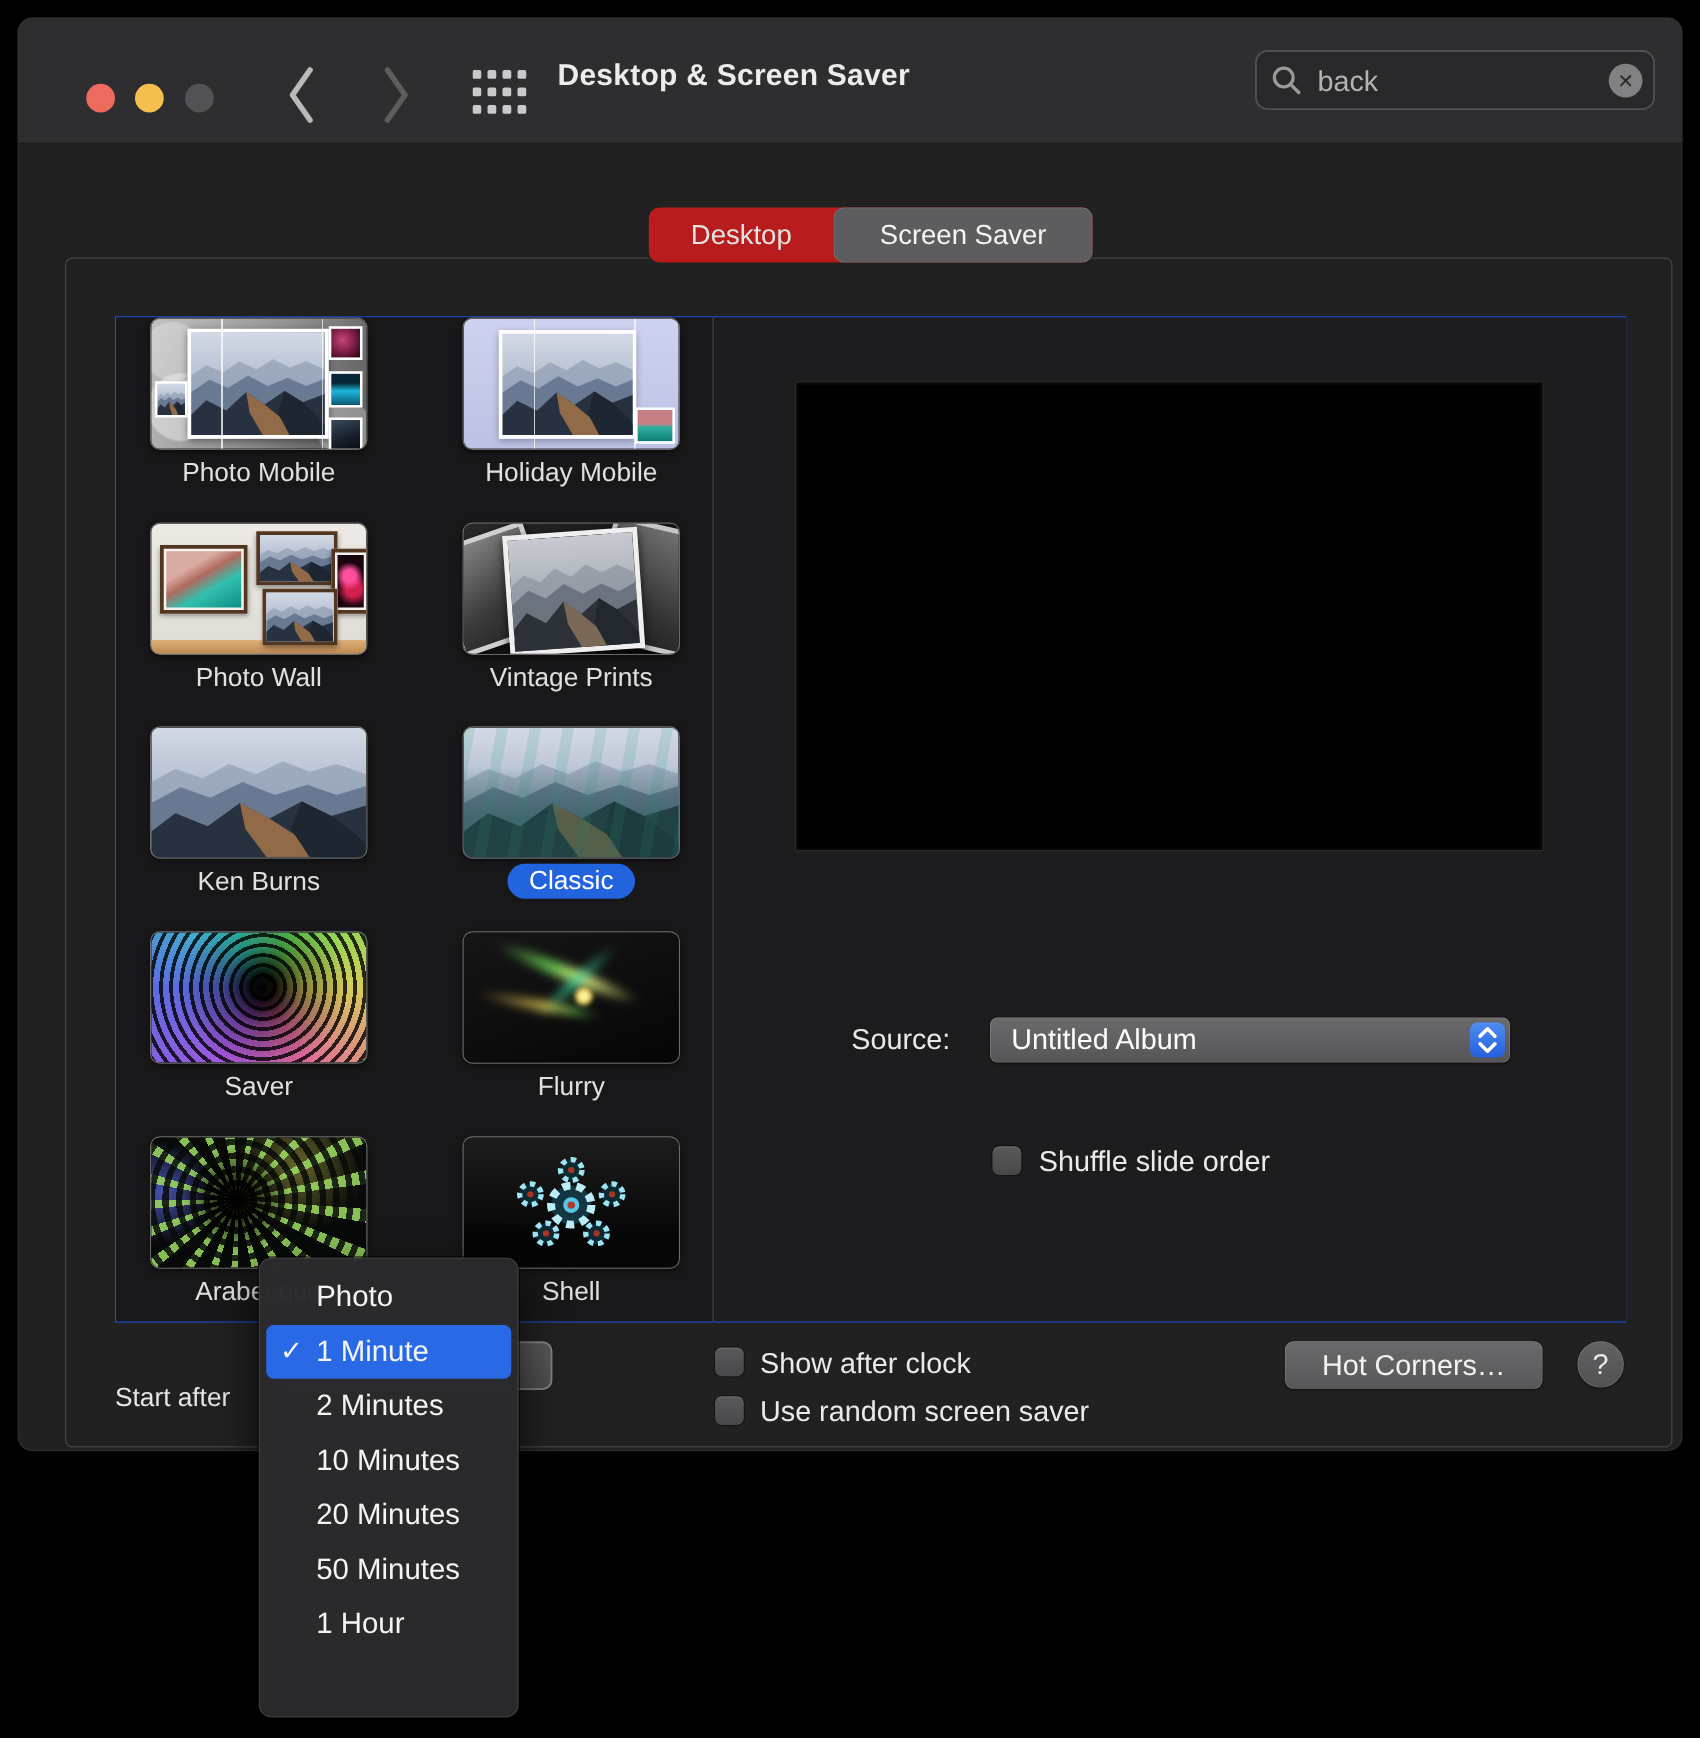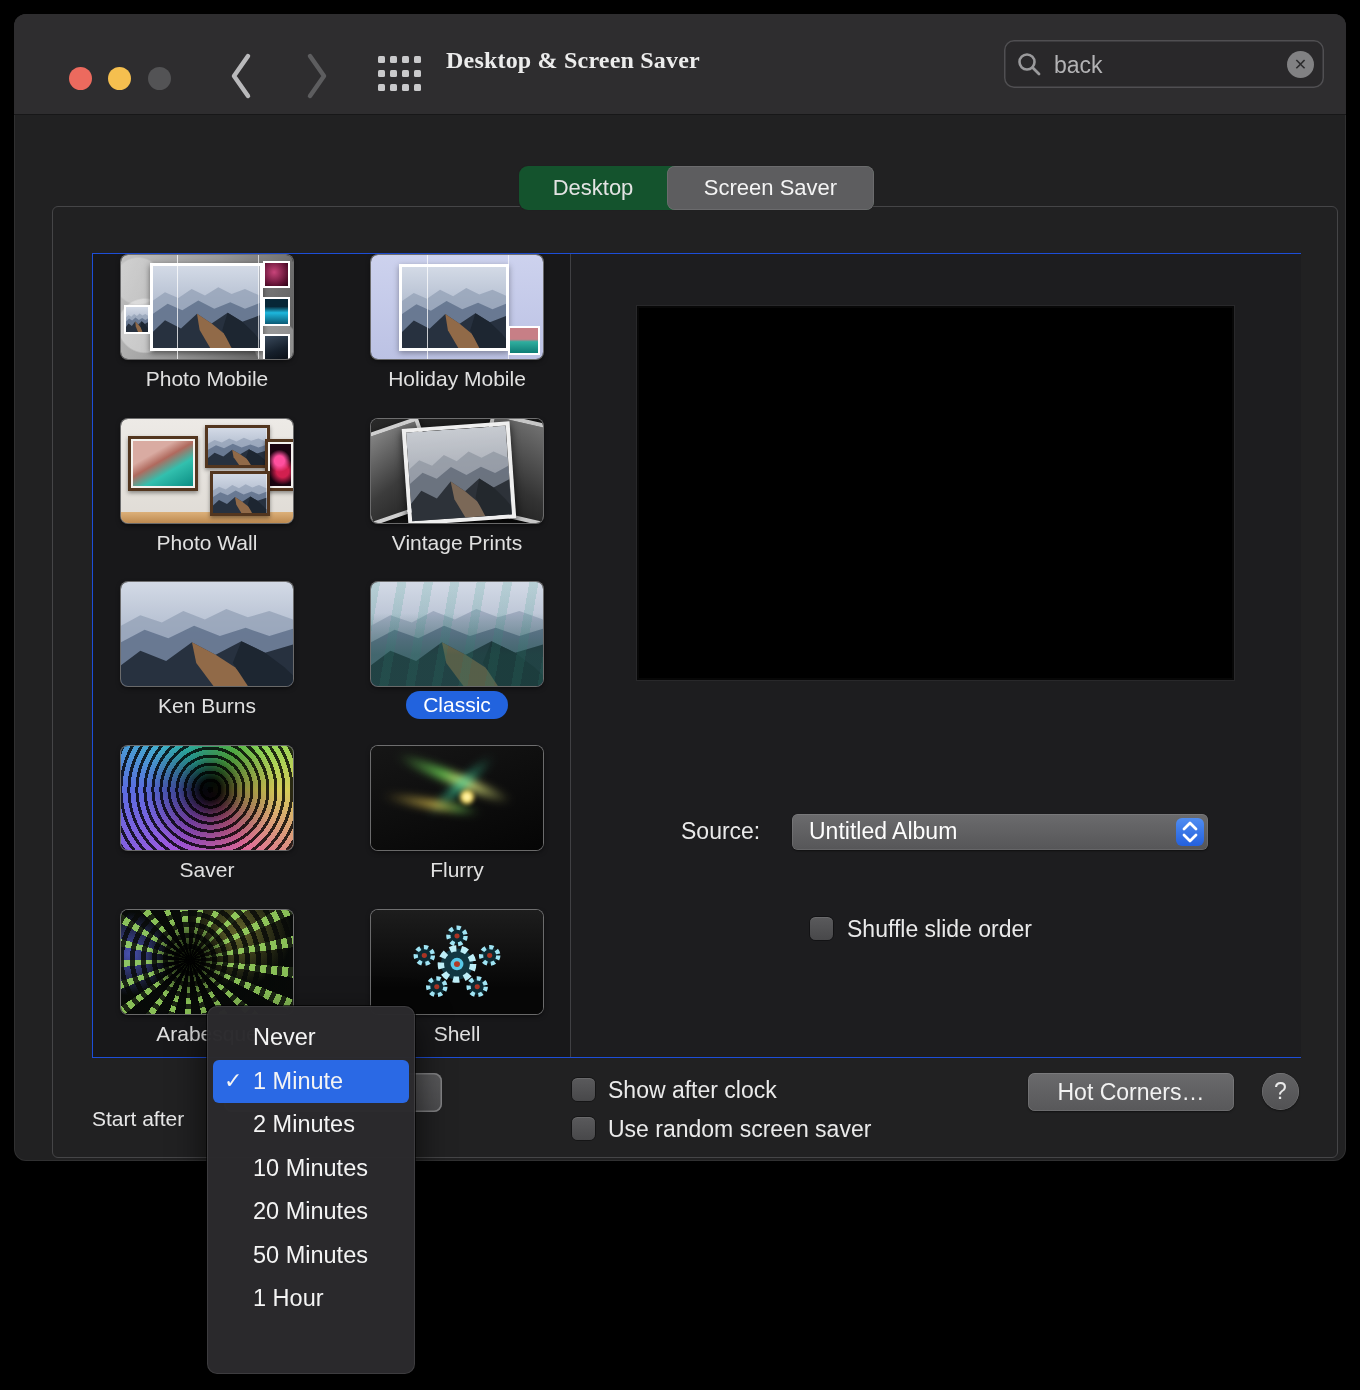--- a/index.html
+++ b/index.html
@@ -13,31 +13,31 @@
   #titlebar{position:absolute;left:0;top:0;width:100%;height:100px;background:#2e2d2f;
             border-radius:12px 12px 0 0;border-bottom:1px solid #171718;}
   .traffic{position:absolute;top:53px;width:23px;height:23px;border-radius:50%;}
   #tl-close{left:55px;background:#ec6a5e;}
   #tl-min{left:94px;background:#f5bf4f;}
   #tl-zoom{left:134px;background:#535355;}
   .navchev{position:absolute;top:34px;width:34px;height:56px;}
   #nav-back{left:210px;}
   #nav-fwd{left:286px;}
   #grid-icon{position:absolute;left:364px;top:42px;width:46px;height:40px;}
-  #win-title{position:absolute;left:432px;top:33px;font-size:24px;font-weight:bold;color:#ececec;letter-spacing:.2px;font-family:Liberation Serif, serif;}
+  #win-title{position:absolute;left:432px;top:33px;font-size:24px;font-weight:bold;color:#ececec;letter-spacing:.2px;}
   #searchfield{position:absolute;right:22px;top:26px;width:320px;height:48px;border-radius:10px;
                background:#29282a;box-shadow:inset 0 0 0 1.5px #504f52;}
   #search-input{position:absolute;left:48px;top:0;width:220px;height:48px;background:transparent;border:none;outline:none;
                 color:#b3b3b5;font-size:23px;font-family:"Liberation Sans","DejaVu Sans",sans-serif;}
   #search-clear{position:absolute;right:10px;top:11px;width:27px;height:27px;border-radius:50%;background:#818183;
                 display:flex;align-items:center;justify-content:center;font-size:16px;font-weight:bold;color:#2b2b2d;}
   #search-mag{position:absolute;left:12px;top:11px;width:26px;height:26px;}
 
   
-  #tabs{position:absolute;left:505px;top:152px;width:355px;height:44px;background:#14532d;border-radius:9px;
+  #tabs{position:absolute;left:505px;top:152px;width:355px;height:44px;background:#b91c1c;border-radius:9px;
         box-shadow:0 0 0 1px #202021;z-index:5;display:flex;}
   .tab{display:flex;align-items:center;justify-content:center;font-size:22px;color:#e3e3e3;}
   #tab-desktop{width:148px;}
   #tab-screensaver{width:207px;background:#5d5d5f;border-radius:8px;box-shadow:inset 0 0 0 .5px rgba(255,255,255,.18);color:#f4f4f4;}
 
   
   #outerbox{position:absolute;left:38px;top:192px;width:1284px;height:950px;border:1px solid #454547;border-radius:6px;}
 
   
   #innerbox{position:absolute;left:78px;top:239px;width:1207px;height:803px;border:1px solid #1d4ed8;}
@@ -138,21 +138,21 @@
   
   #preview{position:absolute;left:68px;top:54px;width:593px;height:370px;background:#000;
            box-shadow:0 0 0 2px #070707,0 0 0 3px rgba(255,255,255,.05);}
   #source-row{position:absolute;left:0;top:560px;width:100%;height:36px;}
   #source-label{position:absolute;left:110px;top:4px;font-size:23px;color:#e9e9e9;}
   #source-popup{position:absolute;left:221px;top:0;width:416px;height:36px;border-radius:6px;
                 background:linear-gradient(180deg,#6b6b6d,#565658);box-shadow:0 1px 2px rgba(0,0,0,.5),inset 0 0 0 .5px rgba(255,255,255,.2);}
   #source-value{position:absolute;left:17px;top:4px;font-size:23px;color:#fdfdfd;}
   #source-stepper{position:absolute;right:4px;top:4px;width:28px;height:28px;border-radius:6px;
                   background:linear-gradient(180deg,#4f8df2,#2460dc);}
-  #shuffle-row{position:absolute;left:16px;top:663px;width:100%;height:26px;}
+  #shuffle-row{position:absolute;left:0;top:663px;width:100%;height:26px;}
   .checkbox{width:23px;height:23px;border-radius:5.5px;background:linear-gradient(180deg,#5a5a5c,#48484a);
             box-shadow:inset 0 1px 0 rgba(255,255,255,.1),0 0 0 1px rgba(0,0,0,.35);}
   #shuffle-check{position:absolute;left:223px;top:0;}
   #shuffle-label{position:absolute;left:260px;top:-1px;font-size:23px;color:#eaeaea;}
 
   
   #start-after-label{position:absolute;left:78px;top:1064px;font-size:21px;color:#e6e6e6;margin-top:29px;}
   #start-after-popup{position:absolute;left:210px;top:1059px;width:218px;height:39px;border-radius:8px;
                      background:linear-gradient(180deg,#59595b,#4c4c4e);box-shadow:inset 0 0 0 1.5px #828284;z-index:10;}
   #clock-check{position:absolute;left:558px;top:1064px;}
@@ -472,21 +472,21 @@
     <div class="checkbox" id="random-check"></div>
     <div id="random-label">Use random screen saver</div>
 
     <div id="hot-corners">Hot Corners…</div>
     <div id="help-btn">?</div>
   </div>
 
   <div id="start-after-menu">
       <div class="menu-item">
         <span class="check"></span>
-        <span class="mlabel">Never</span>
+        <span class="mlabel">Photo</span>
       </div>
       <div class="menu-item selected">
         <span class="check">✓</span>
         <span class="mlabel">1 Minute</span>
       </div>
       <div class="menu-item">
         <span class="check"></span>
         <span class="mlabel">2 Minutes</span>
       </div>
       <div class="menu-item">

